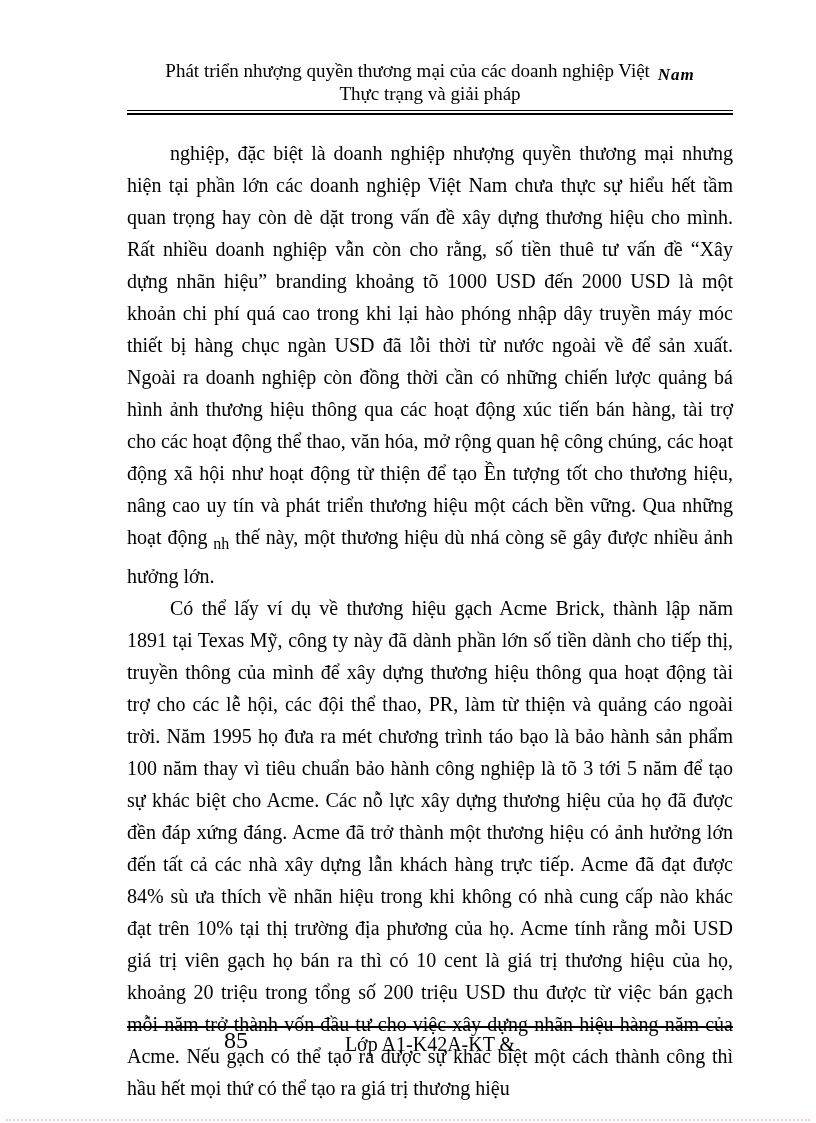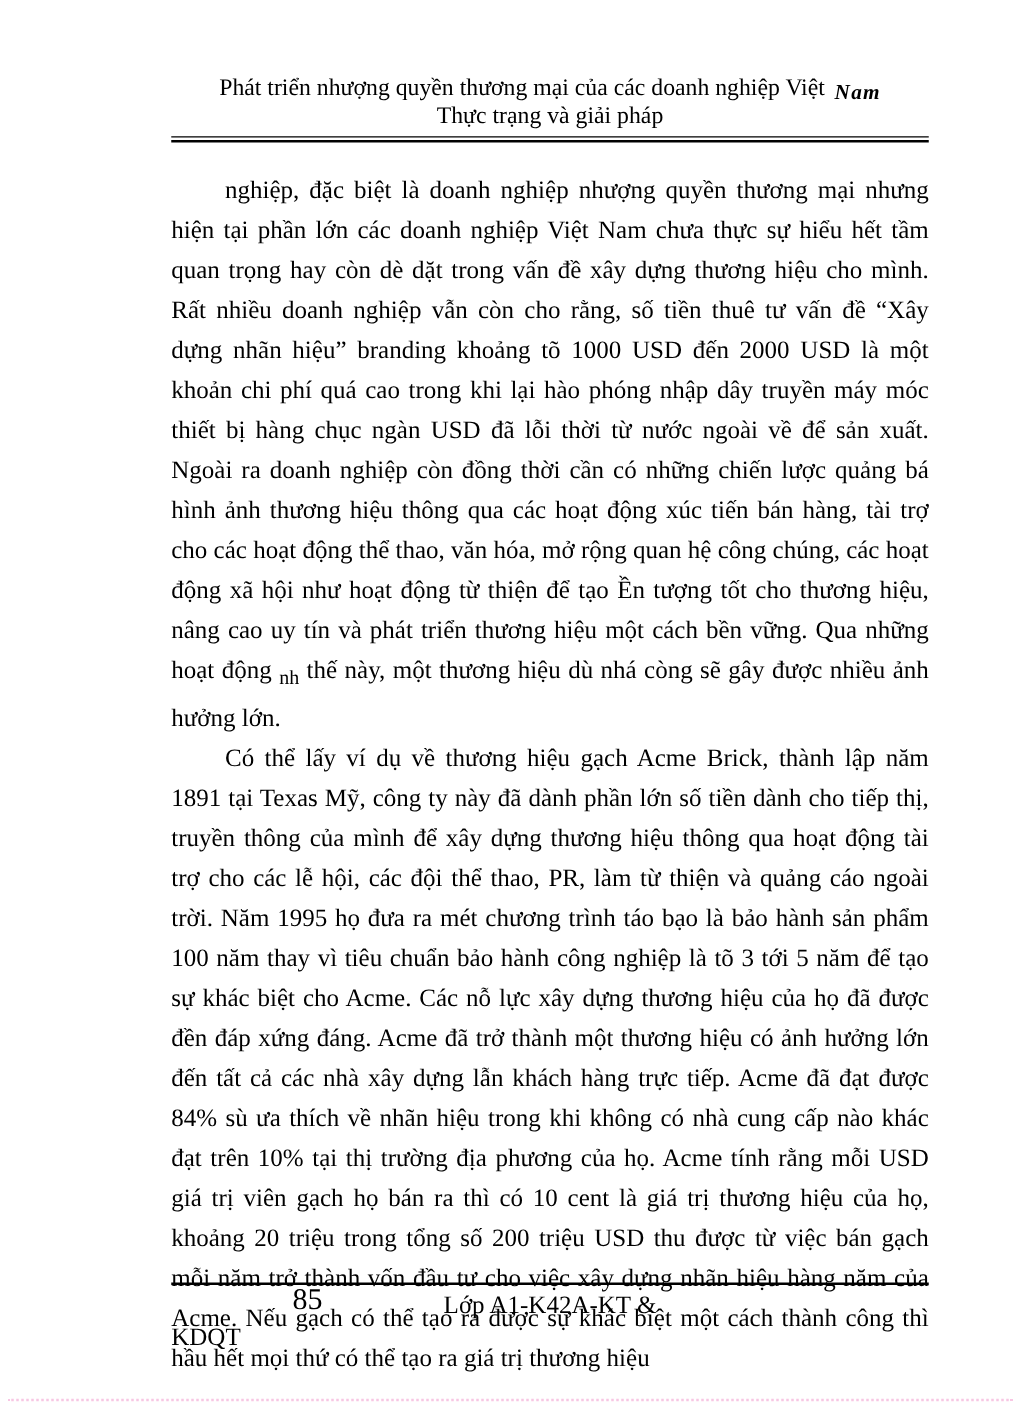--- a/index.html
+++ b/index.html
@@ -8,21 +8,21 @@
     height: 1123px;
     background: #ffffff;
     position: relative;
     font-family: "Liberation Serif", "DejaVu Serif", serif;
     color: #000;
     overflow: hidden;
   }
   .page { position: absolute; inset: 0; }
   .content {
     position: absolute;
-    left: 137px;
+    left: 127px;
     top: 0;
     width: 606px;
     height: 100%;
   }
   .header {
     text-align: center;
     padding-top: 60px;
     font-size: 19px;
     line-height: 22px;
   }
@@ -101,18 +101,17 @@
     <div class="body-text" id="body-paragraphs">
         <p><span>nghiệp, đặc biệt là doanh nghiệp nhượng quyền thương mại nhưng hiện tại phần lớn các doanh nghiệp Việt Nam chưa thực sự hiểu hết tầm quan trọng hay còn dè dặt trong vấn đề xây dựng thương hiệu cho mình. Rất nhiều doanh nghiệp vẫn còn cho rằng, số tiền thuê tư vấn đề “Xây dựng nhãn hiệu” branding khoảng tõ 1000 USD đến 2000 USD là một khoản chi phí quá cao trong khi lại hào phóng nhập dây truyền máy móc thiết bị hàng chục ngàn USD đã lỗi thời từ nước ngoài về để sản xuất. Ngoài ra doanh nghiệp còn đồng thời cần có những chiến lược quảng bá hình ảnh thương hiệu thông qua các hoạt động xúc tiến bán hàng, tài trợ cho các hoạt động thể thao, văn hóa, mở rộng quan hệ công chúng, các hoạt động xã hội như hoạt động từ thiện để tạo Ền tượng tốt cho thương hiệu, nâng cao uy tín và phát triển thương hiệu một cách bền vững. Qua những hoạt động </span><span class="seg-sub">nh</span><span> thế này, một thương hiệu dù nhá còng sẽ gây được nhiều ảnh hưởng lớn.</span></p>
         <p><span>Có thể lấy ví dụ về thương hiệu gạch Acme Brick, thành lập năm 1891 tại Texas Mỹ, công ty này đã dành phần lớn số tiền dành cho tiếp thị, truyền thông của mình để xây dựng thương hiệu thông qua hoạt động tài trợ cho các lễ hội, các đội thể thao, PR, làm từ thiện và quảng cáo ngoài trời. Năm 1995 họ đưa ra mét chương trình táo bạo là bảo hành sản phẩm 100 năm thay vì tiêu chuẩn bảo hành công nghiệp là tõ 3 tới 5 năm để tạo sự khác biệt cho Acme. Các nỗ lực xây dựng thương hiệu của họ đã được đền đáp xứng đáng. Acme đã trở thành một thương hiệu có ảnh hưởng lớn đến tất cả các nhà xây dựng lẫn khách hàng trực tiếp. Acme đã đạt được 84% sù ưa thích về nhãn hiệu trong khi không có nhà cung cấp nào khác đạt trên 10% tại thị trường địa phương của họ. Acme tính rằng mỗi USD giá trị viên gạch họ bán ra thì có 10 cent là giá trị thương hiệu của họ, khoảng 20 triệu trong tổng số 200 triệu USD thu được từ việc bán gạch mỗi năm trở thành vốn đầu tư cho việc xây dựng nhãn hiệu hàng năm của Acme. Nếu gạch có thể tạo ra được sự khác biệt một cách thành công thì hầu hết mọi thứ có thể tạo ra giá trị thương hiệu</span></p>
       </div>
 
     <div class="footer">
       <div class="footer-row">
         <span class="footer-center">85</span>
         <span class="footer-right">Lớp A1-K42A-KT  &amp;</span>
       </div>
-      <div class="footer-line2">KDQT</div>
     </div>
 
   </div>
   <div class="bottom-dotted-line"></div>
 </div>
 
 </body></html>

